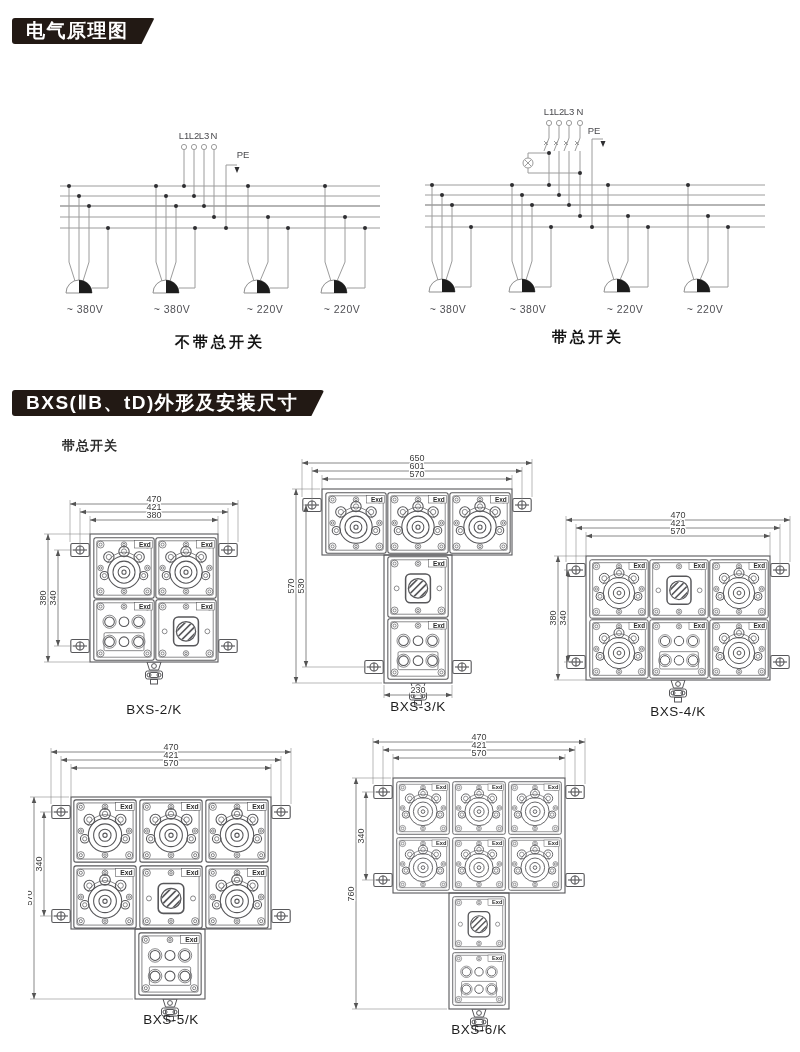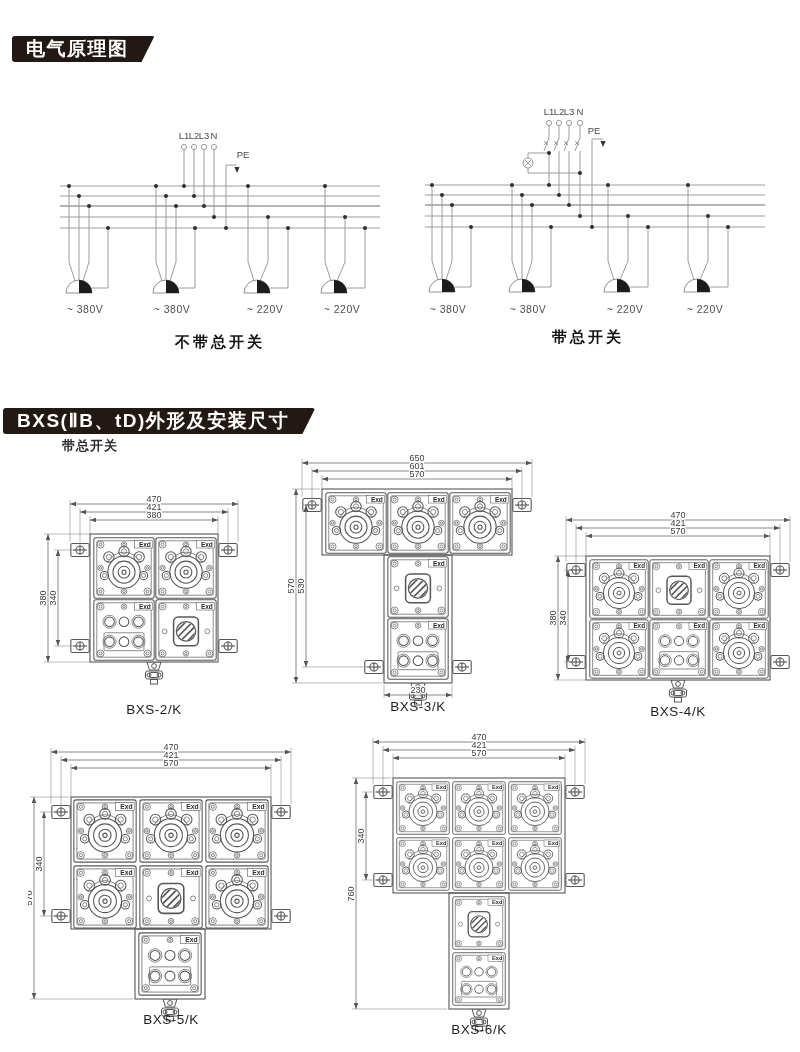--- a/index.html
+++ b/index.html
@@ -1,20 +1,20 @@
 <!DOCTYPE html>
 <html><head>
 <meta charset="utf-8">
 <style>
   html,body{margin:0;padding:0;background:#fff;}
   .page{position:relative;width:800px;height:1052px;background:#fff;overflow:hidden;
         font-family:"Liberation Sans",sans-serif;}
   .abs{position:absolute;}
   
-  .banner{position:absolute;display:flex;align-items:flex-end;height:44px;}
+  .banner{position:absolute;display:flex;align-items:flex-start;height:44px;}
   .banner-black{background:#221914;color:#fff;font-size:19px;font-weight:bold;
       display:flex;align-items:center;padding:0 26px 0 14px;letter-spacing:1.5px;
       border-radius:3px;clip-path:polygon(0 0,100% 0,calc(100% - 13px) 100%,0 100%);}
   .banner-red{width:42px;margin-left:-10px;background:#d6000f;
       transform:skewX(-20deg);border-radius:3px 9px 3px 9px;}
   .subtitle{position:absolute;font-size:13px;font-weight:bold;color:#2c2c2c;letter-spacing:1px;}
   
   svg text{font-family:"Liberation Sans",sans-serif;}
   .o{stroke:#57575a;fill:none;stroke-width:1.1;}
   .sy{stroke:#57575a;fill:none;stroke-width:1.5;}
@@ -317,21 +317,21 @@
     <use href="#outletB" x="197" y="214"></use>
     <use href="#outletB" x="277" y="214"></use>
 
     <text class="vlb" x="28" y="235">~ 380V</text>
     <text class="vlb" x="108" y="235">~ 380V</text>
     <text class="vlb" x="205" y="235">~ 220V</text>
     <text class="vlb" x="285" y="235">~ 220V</text>
     <text class="ccap" x="168" y="264">带总开关</text>
   </svg>
 
-  <div class="banner" style="left:3px;top:390px;">
+  <div class="banner" style="left:12px;top:390px;">
     <div class="banner-black">
       <span>BXS(ⅡB、tD)外形及安装尺寸</span>
     </div>
     <div class="banner-red"></div>
   </div>
   <div class="subtitle" style="left:62px;top:437px;">带总开关</div>
 
   <svg class="abs" style="left:30px;top:492px;" width="252" height="228" viewBox="0 0 252 228">
     <rect class="o" x="60" y="42" width="128" height="128"></rect>
     <use href="#sym-socket" x="63" y="45" width="62" height="62"></use>

